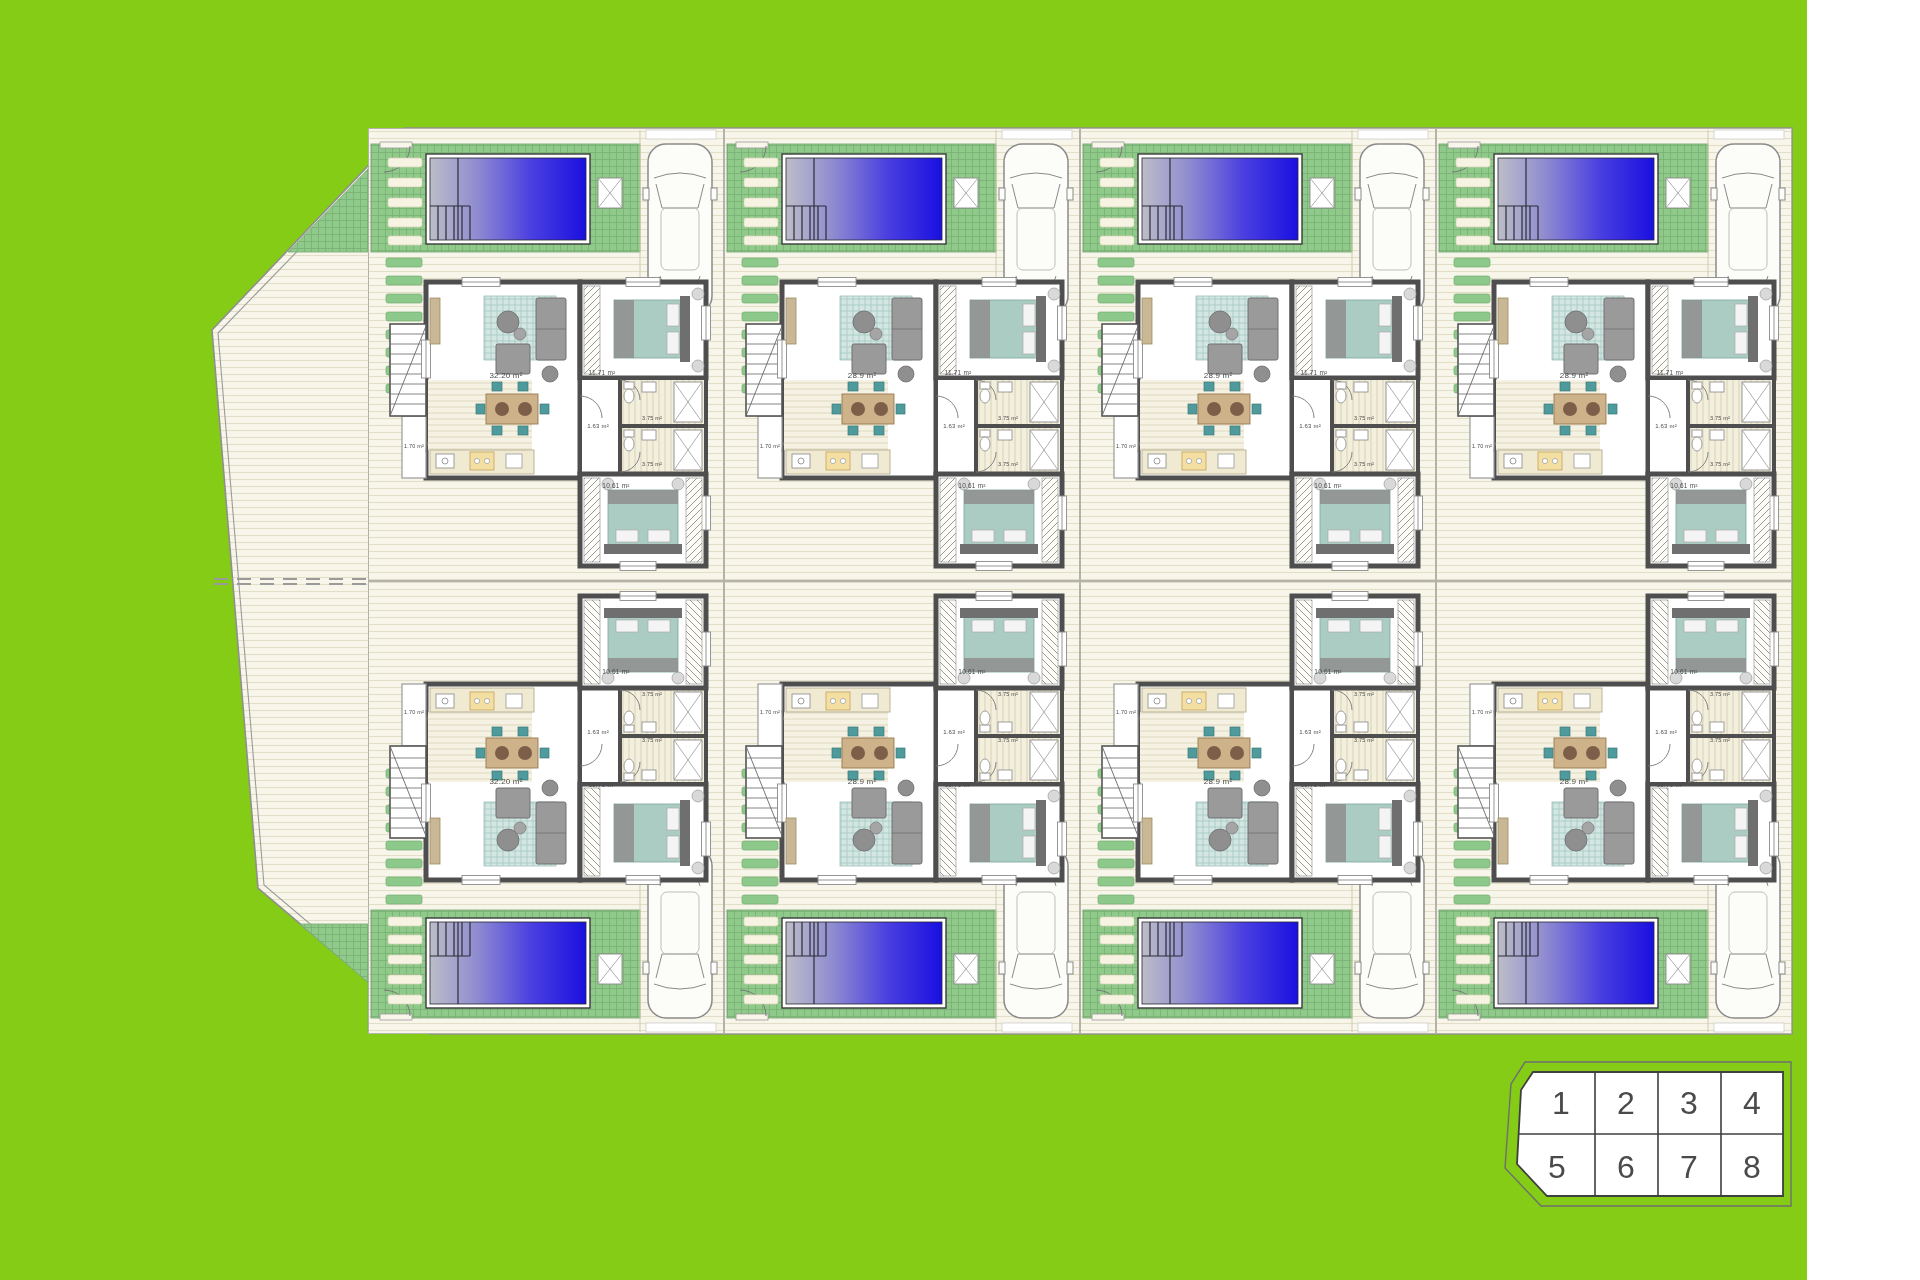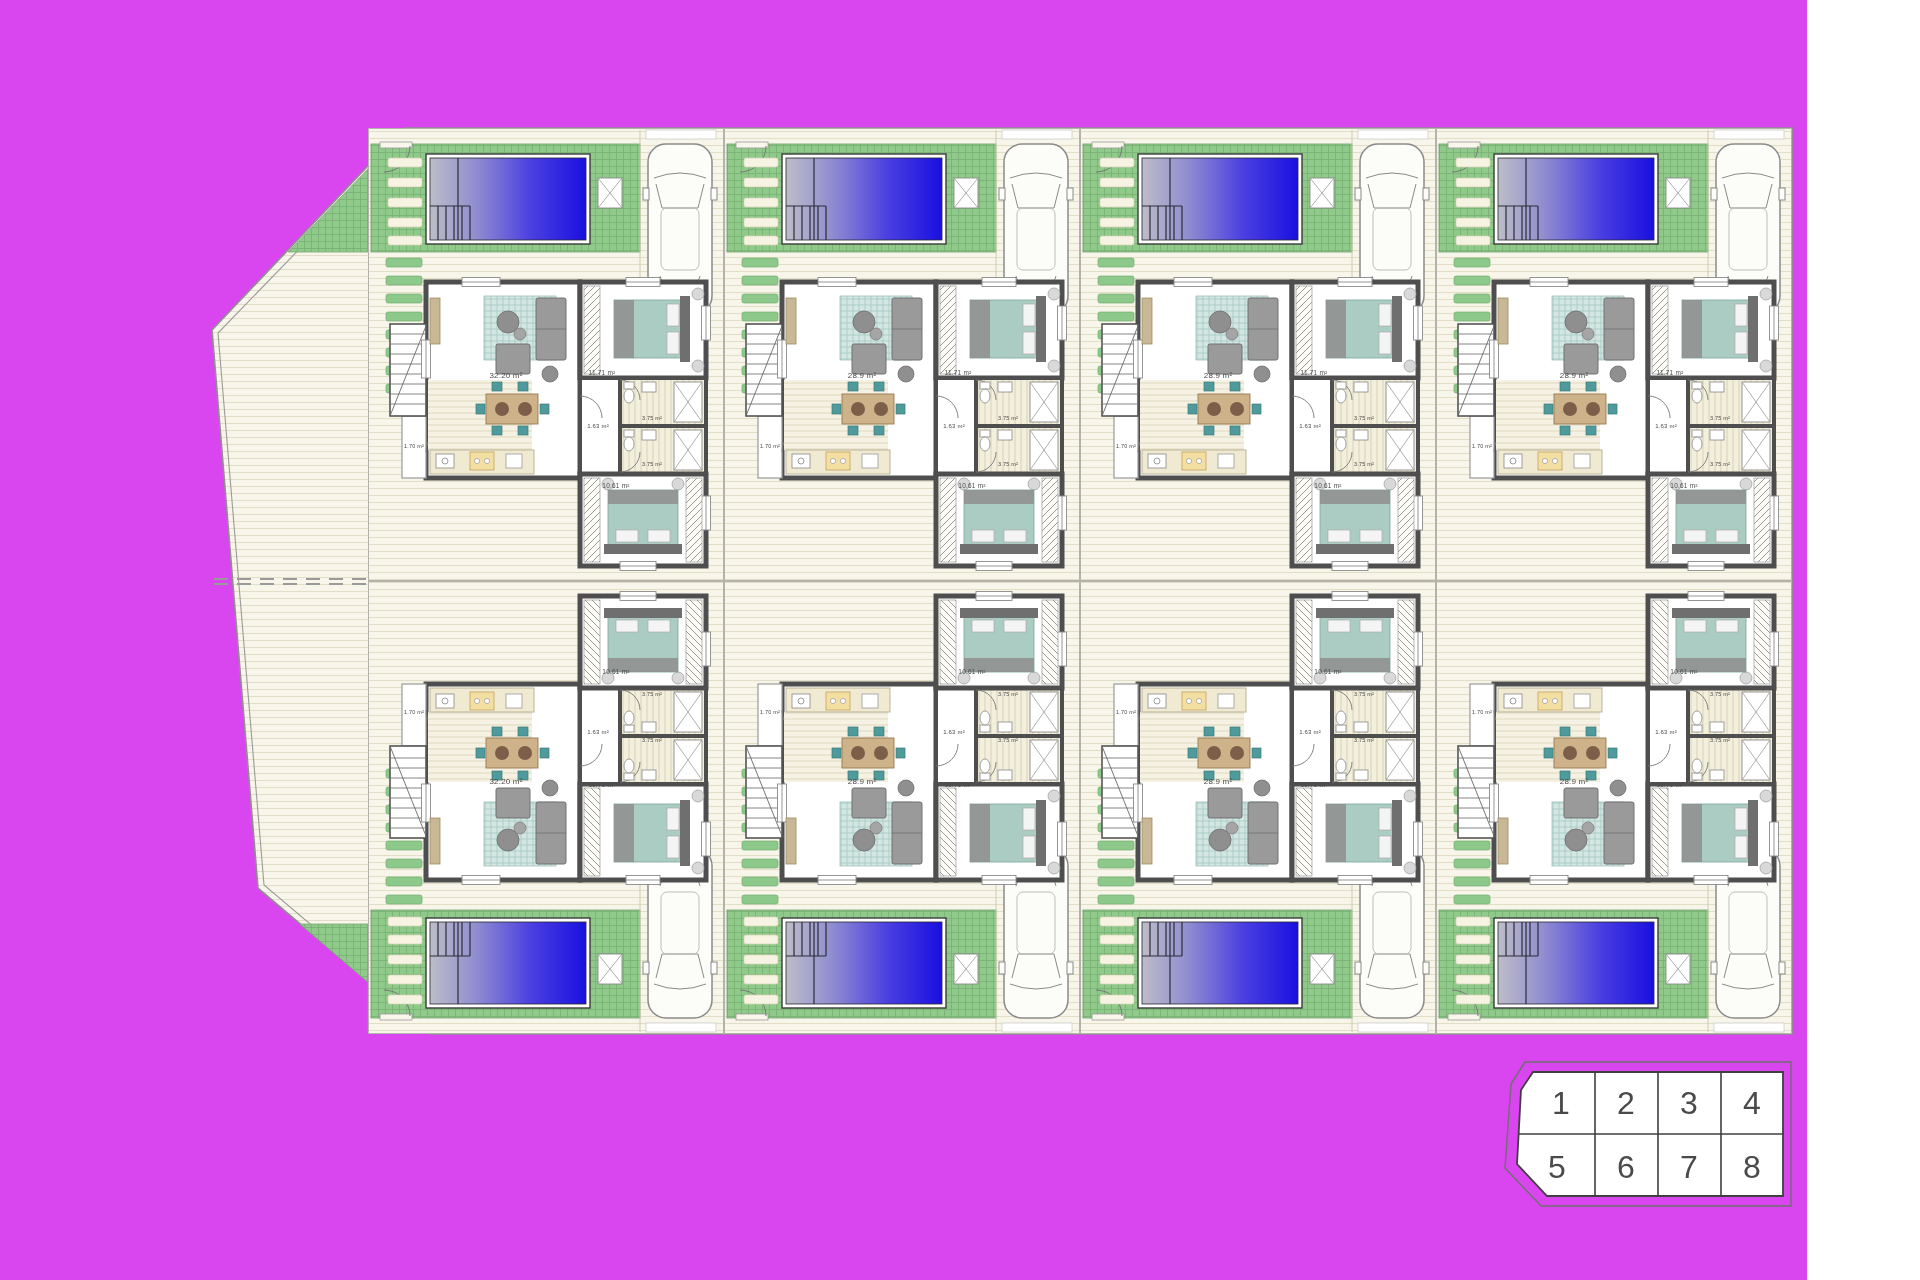--- a/index.html
+++ b/index.html
@@ -1,16 +1,16 @@
 <!DOCTYPE html>
 <html style="--pool-deep: #1a10e0; --pool-mid: #4a3fe0; --pool-light: #bdbdc8; --garden: #8fca8b; --stone: #8cc98a; --stripe-bg: #f8f6ea; --wall: #4e4e4e; --bed: #abccc2; --rug: #d3e6e2; --sofa: #9a9a9a; --wood: #cdb28a; --chair: #4f9a9c; --kitchen: #f4dfa3;"><head>
 <meta charset="utf-8">
 <style>
   html,body{margin:0;padding:0;background:#fff;}
-  #canvas{position:relative;width:1807px;height:1280px;background:#d946ef;overflow:hidden;
+  #canvas{position:relative;width:1807px;height:1280px;background:#84cc16;overflow:hidden;
           font-family:"Liberation Sans",sans-serif;}
   #site-svg,#legend-svg{position:absolute;}
   #site-svg{left:0;top:0;}
   #legend-svg{left:1495px;top:1056px;}
   .unit{position:absolute;width:356px;height:453px;}
   .unit.flip{transform:scaleY(-1);}
   svg text{font-family:"Liberation Sans",sans-serif;fill:#4a4a4a;}
   .arealabel{font-size:7px;letter-spacing:.2px;}
 </style>
 </head>

